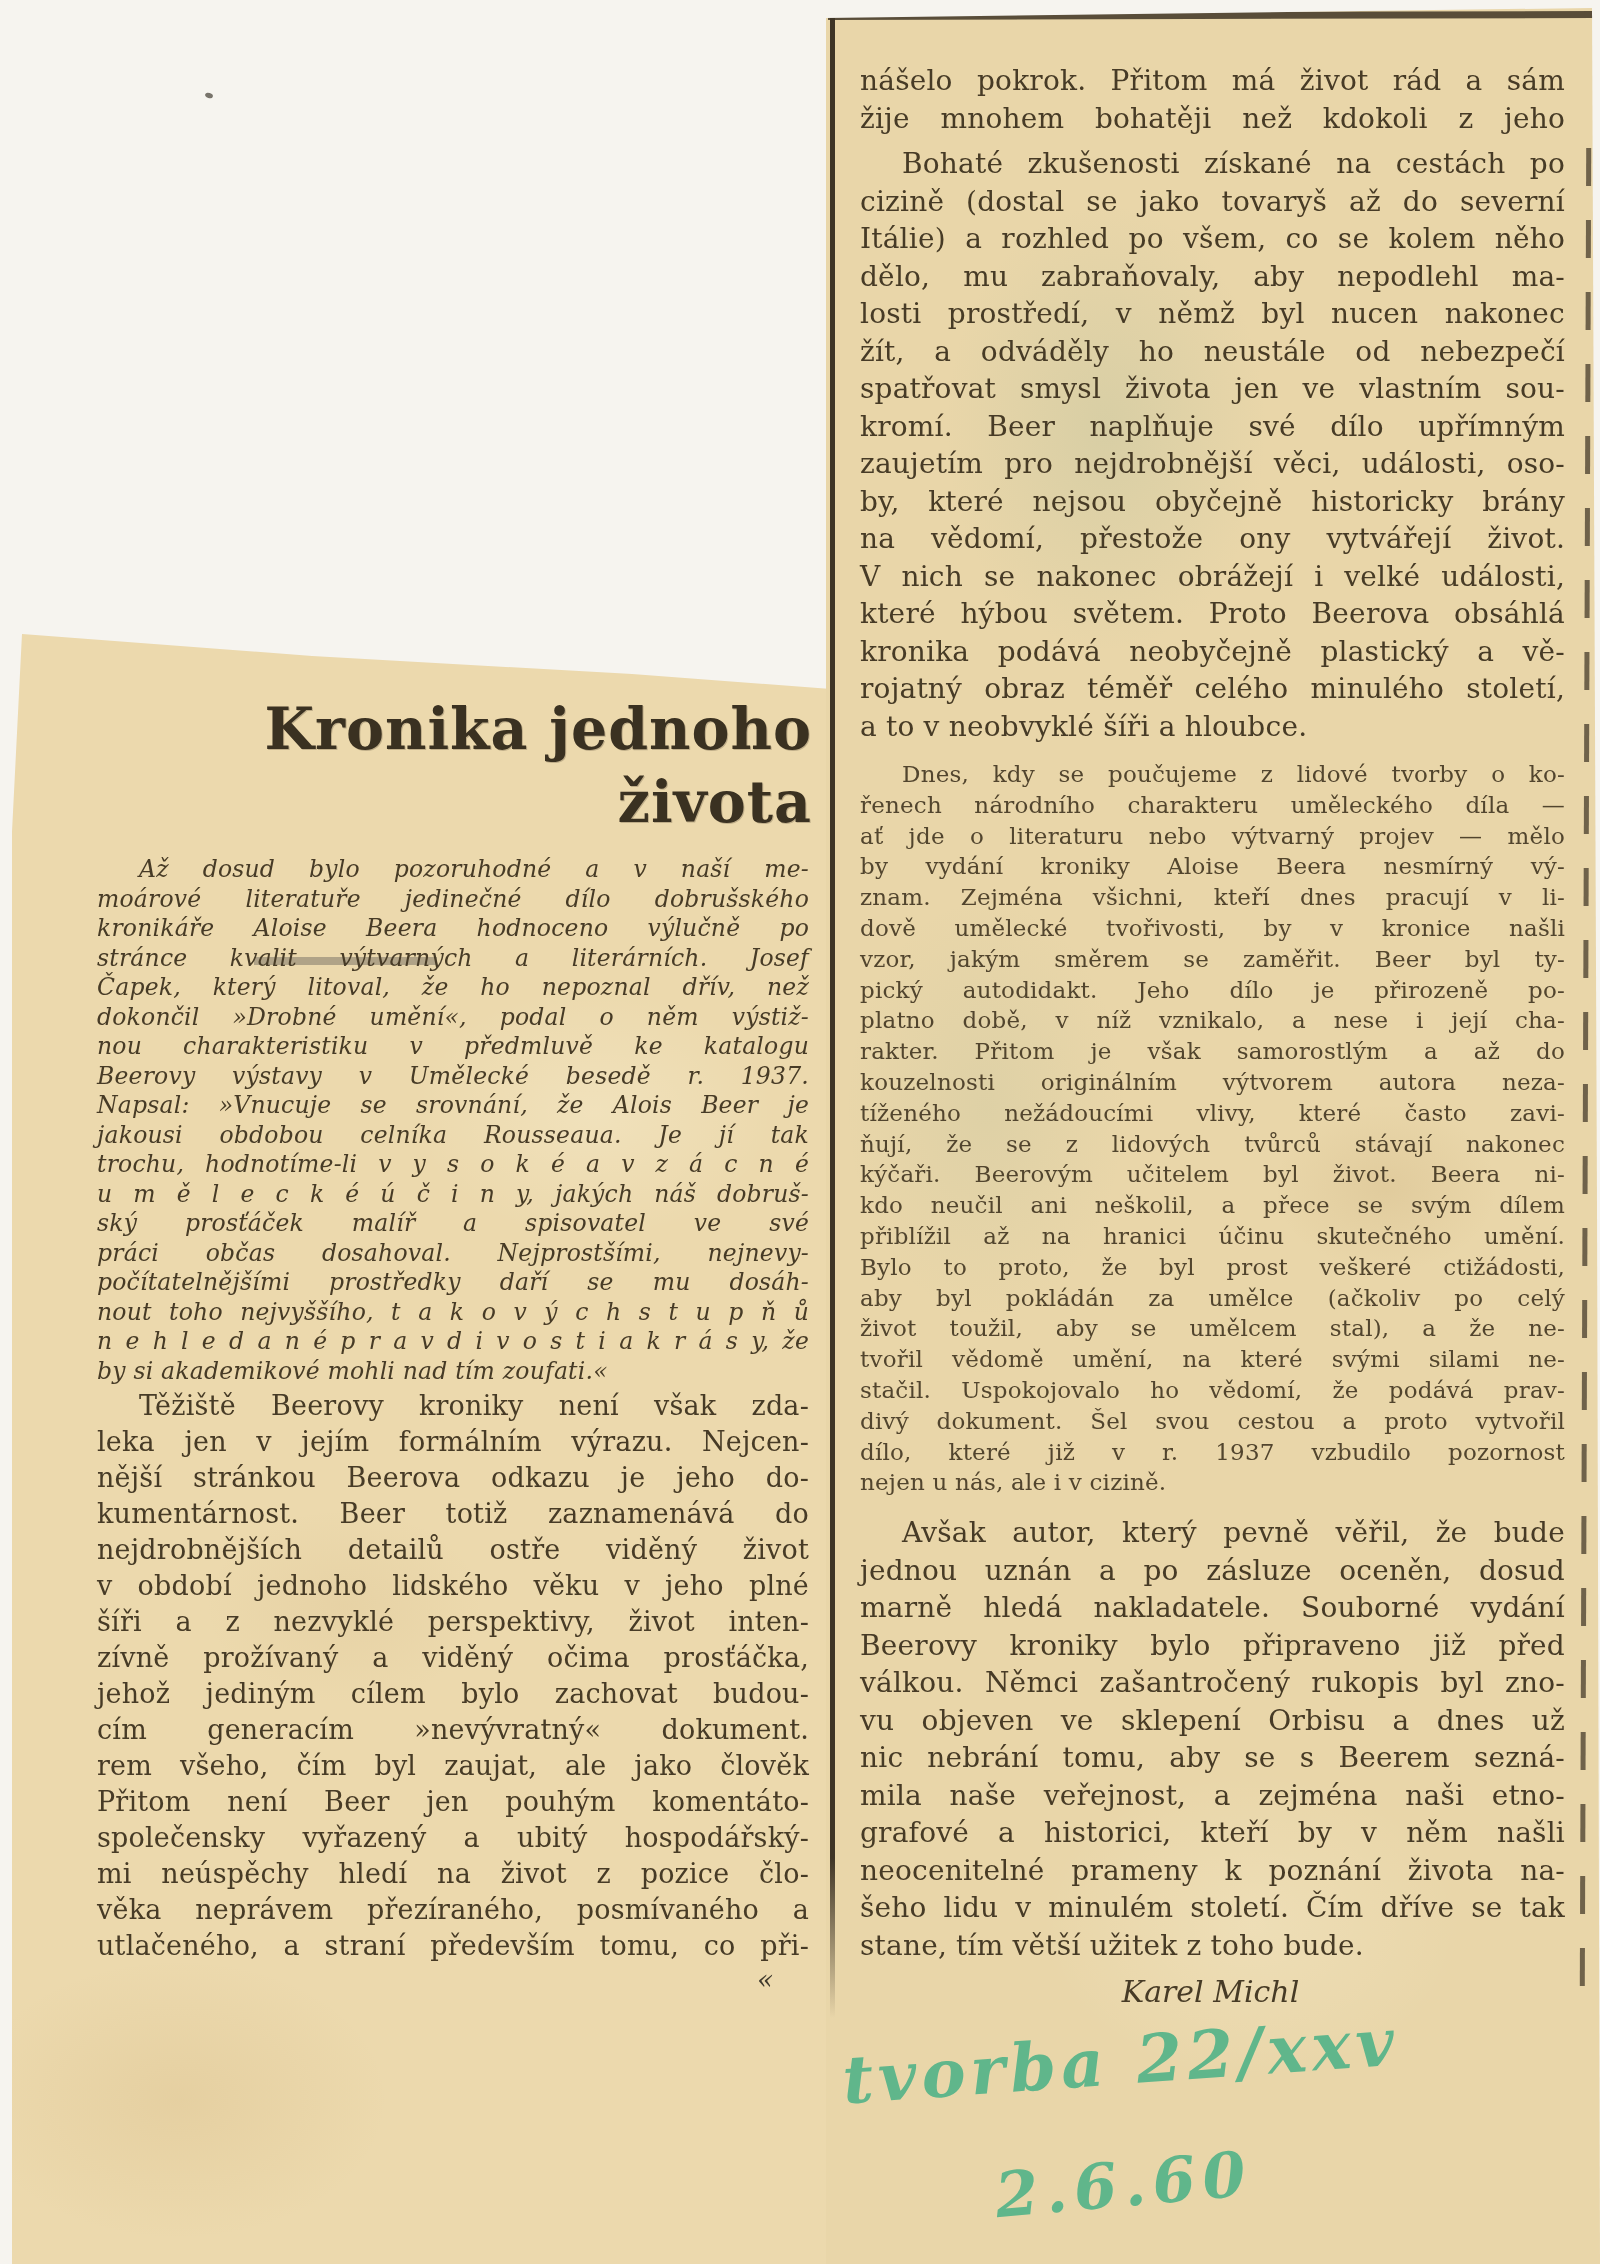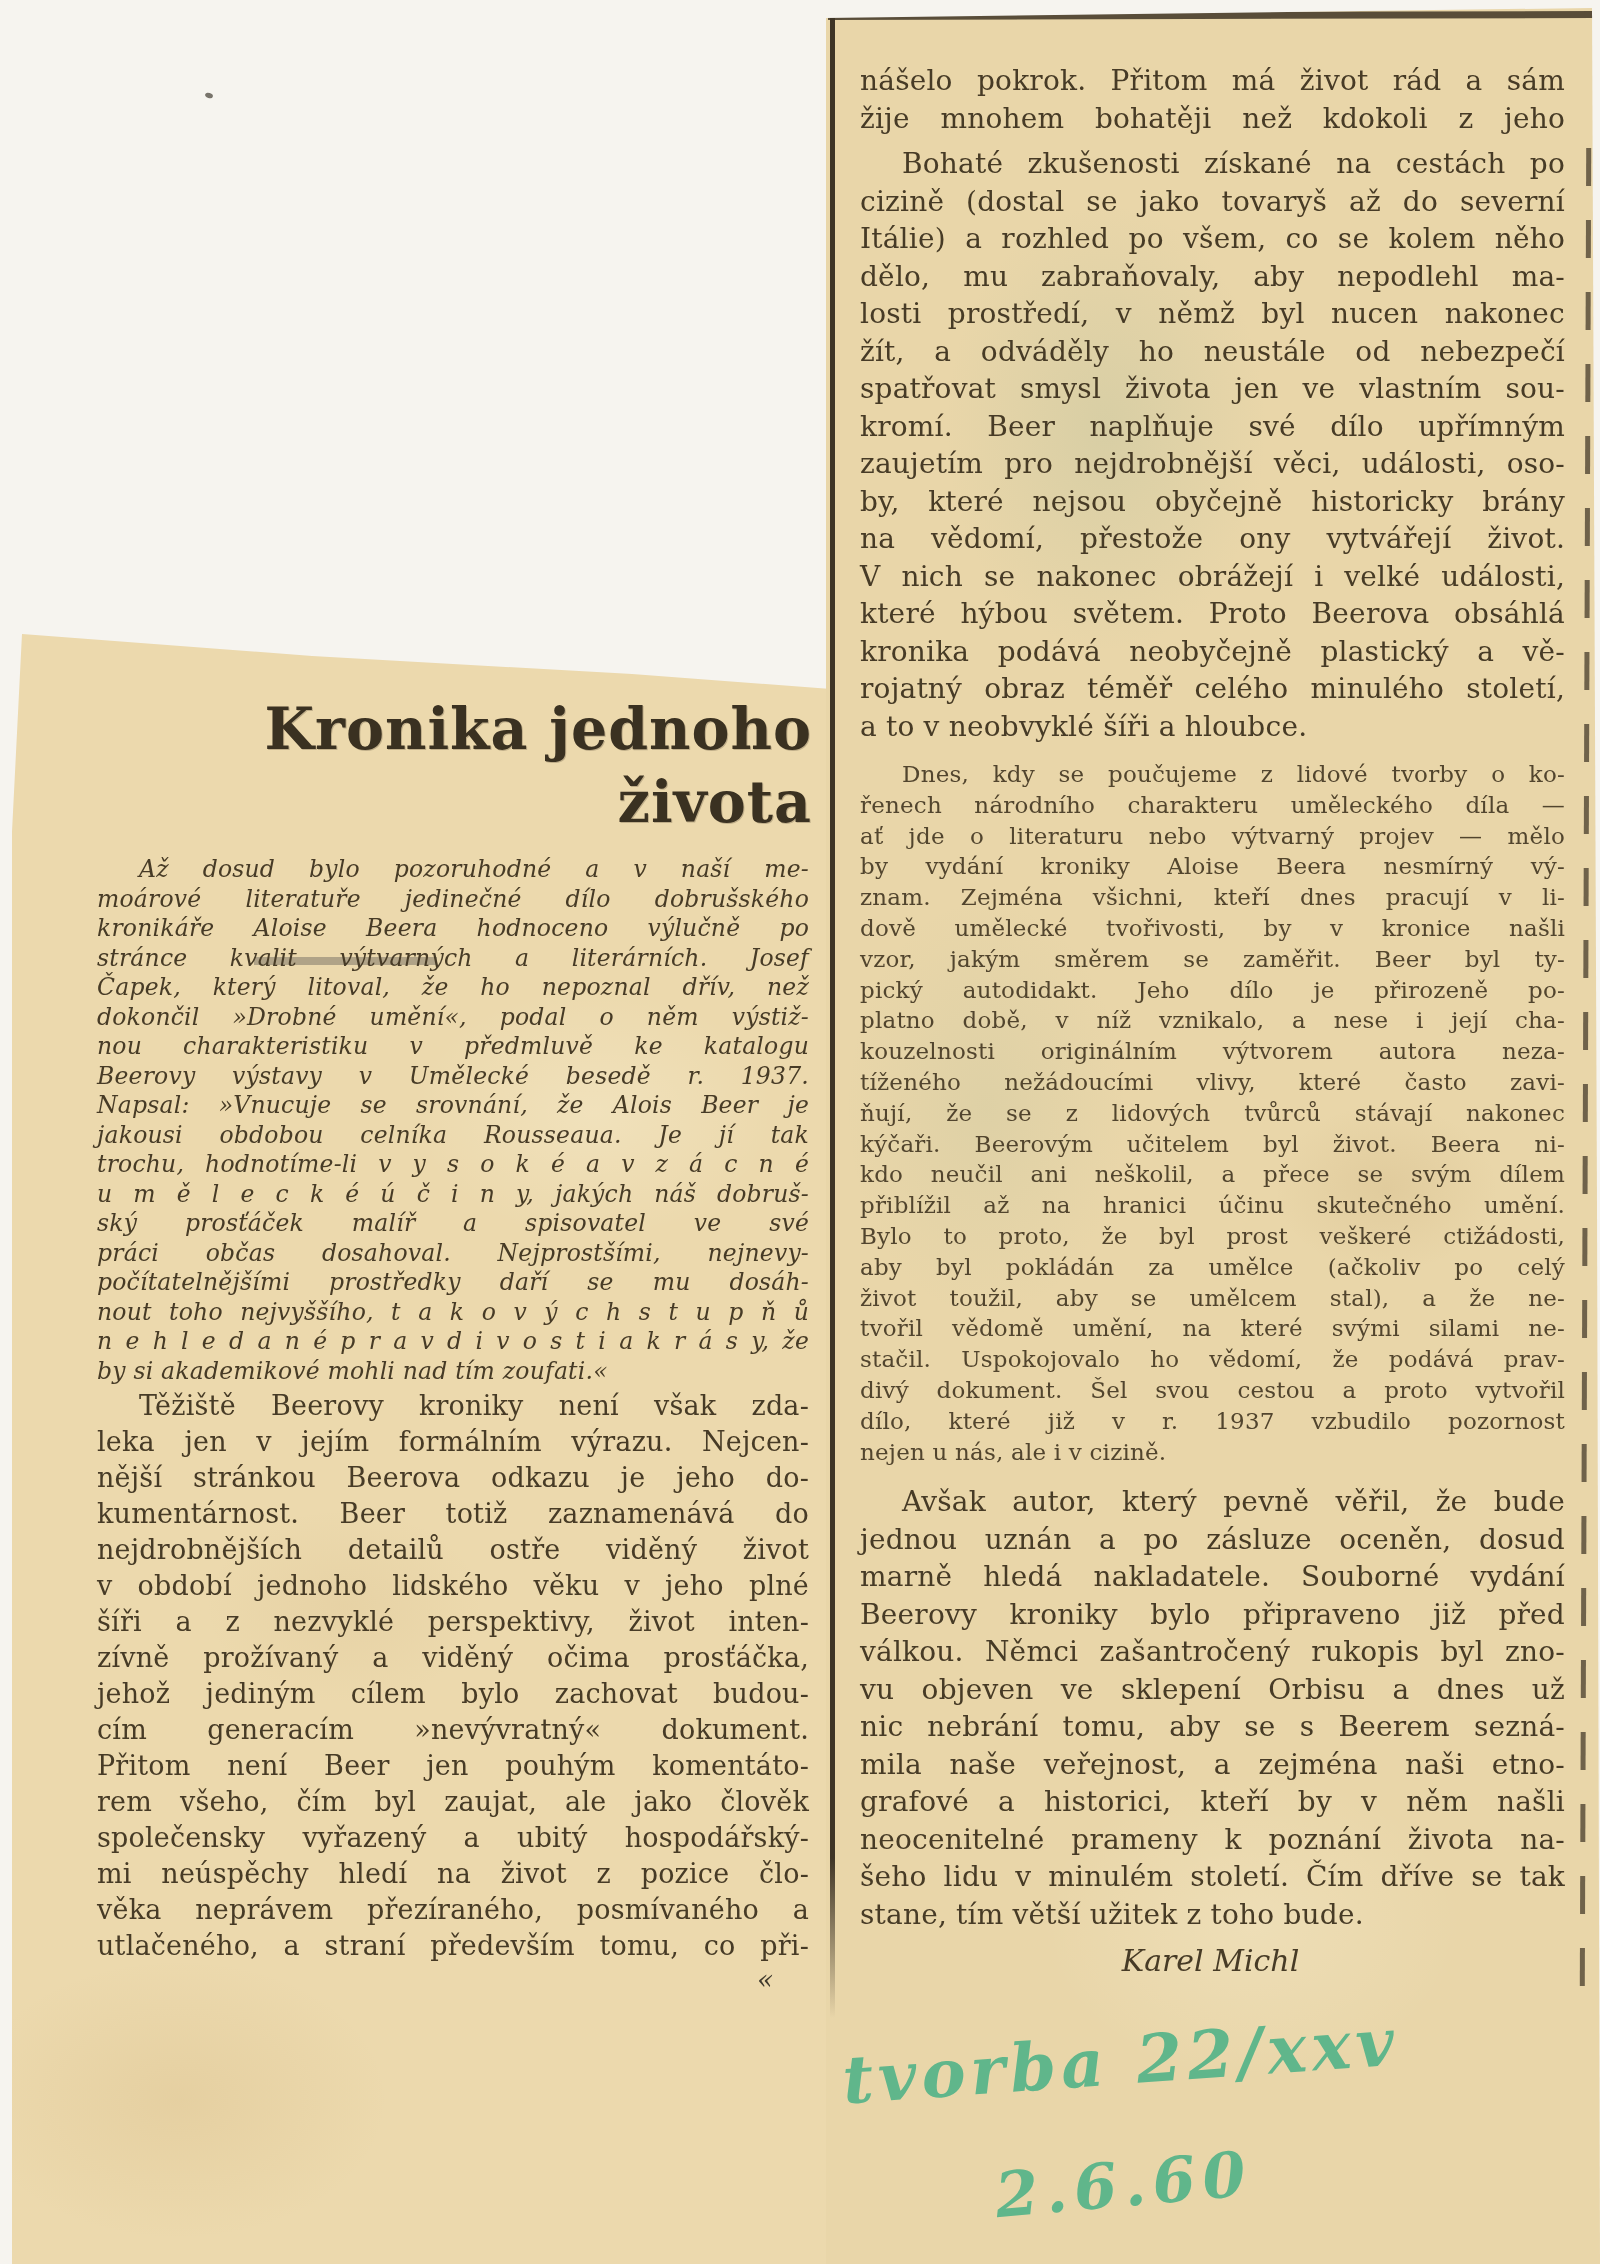--- a/index.html
+++ b/index.html
@@ -130,22 +130,22 @@
           <div class="line ind">Těžiště Beerovy kroniky není však zda-</div>
           <div class="line">leka jen v jejím formálním výrazu. Nejcen-</div>
           <div class="line">nější stránkou Beerova odkazu je jeho do-</div>
           <div class="line">kumentárnost. Beer totiž zaznamenává do</div>
           <div class="line">nejdrobnějších detailů ostře viděný život</div>
           <div class="line">v období jednoho lidského věku v jeho plné</div>
           <div class="line">šíři a z nezvyklé perspektivy, život inten-</div>
           <div class="line">zívně prožívaný a viděný očima prosťáčka,</div>
           <div class="line">jehož jediným cílem bylo zachovat budou-</div>
           <div class="line">cím generacím »nevývratný« dokument.</div>
+          <div class="line">rem všeho, čím byl zaujat, ale jako člověk</div>
           <div class="line">Přitom není Beer jen pouhým komentáto-</div>
-          <div class="line">rem všeho, čím byl zaujat, ale jako člověk</div>
           <div class="line">společensky vyřazený a ubitý hospodářský-</div>
           <div class="line">mi neúspěchy hledí na život z pozice člo-</div>
           <div class="line">věka neprávem přezíraného, posmívaného a</div>
           <div class="line">utlačeného, a straní především tomu, co při-</div>
         </div>
       </div>
     <div id="stray-quote-mark">«</div>
   </div>
 
   <div id="right-clipping" class="clipping">
@@ -179,20 +179,21 @@
         <div class="para small">
           <div class="line ind">Dnes, kdy se poučujeme z lidové tvorby o ko-</div>
           <div class="line">řenech národního charakteru uměleckého díla —</div>
           <div class="line">ať jde o literaturu nebo výtvarný projev — mělo</div>
           <div class="line">by vydání kroniky Aloise Beera nesmírný vý-</div>
           <div class="line">znam. Zejména všichni, kteří dnes pracují v li-</div>
           <div class="line">dově umělecké tvořivosti, by v kronice našli</div>
           <div class="line">vzor, jakým směrem se zaměřit. Beer byl ty-</div>
           <div class="line">pický autodidakt. Jeho dílo je přirozeně po-</div>
           <div class="line">platno době, v níž vznikalo, a nese i její cha-</div>
+          <div class="line">rakter. Přitom je však samorostlým a až do</div>
           <div class="line">kouzelnosti originálním výtvorem autora neza-</div>
           <div class="line">tíženého nežádoucími vlivy, které často zavi-</div>
           <div class="line">ňují, že se z lidových tvůrců stávají nakonec</div>
           <div class="line">kýčaři. Beerovým učitelem byl život. Beera ni-</div>
           <div class="line">kdo neučil ani neškolil, a přece se svým dílem</div>
           <div class="line">přiblížil až na hranici účinu skutečného umění.</div>
           <div class="line">Bylo to proto, že byl prost veškeré ctižádosti,</div>
           <div class="line">aby byl pokládán za umělce (ačkoliv po celý</div>
           <div class="line">život toužil, aby se umělcem stal), a že ne-</div>
           <div class="line">tvořil vědomě umění, na které svými silami ne-</div>

